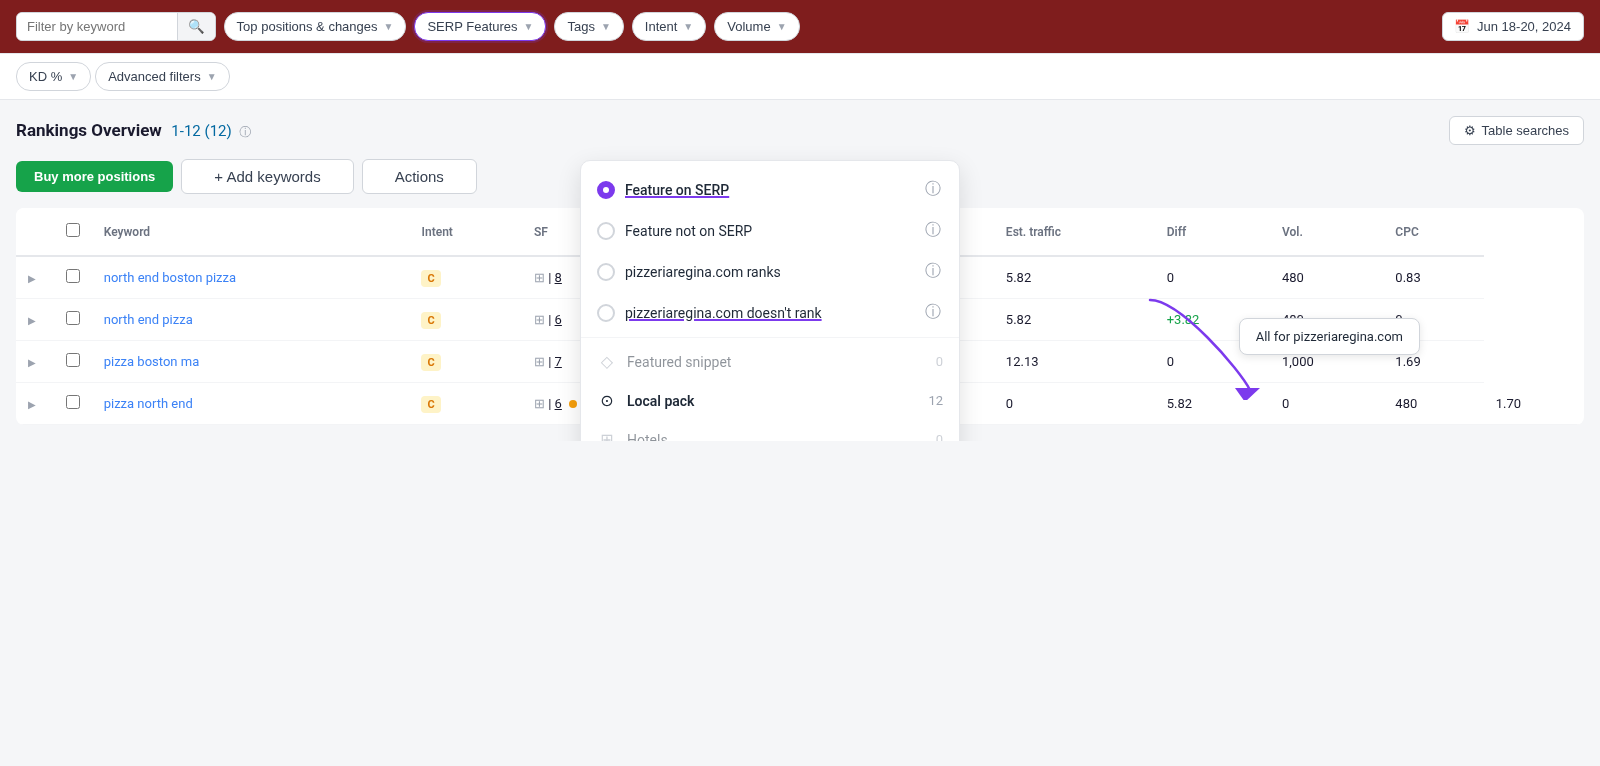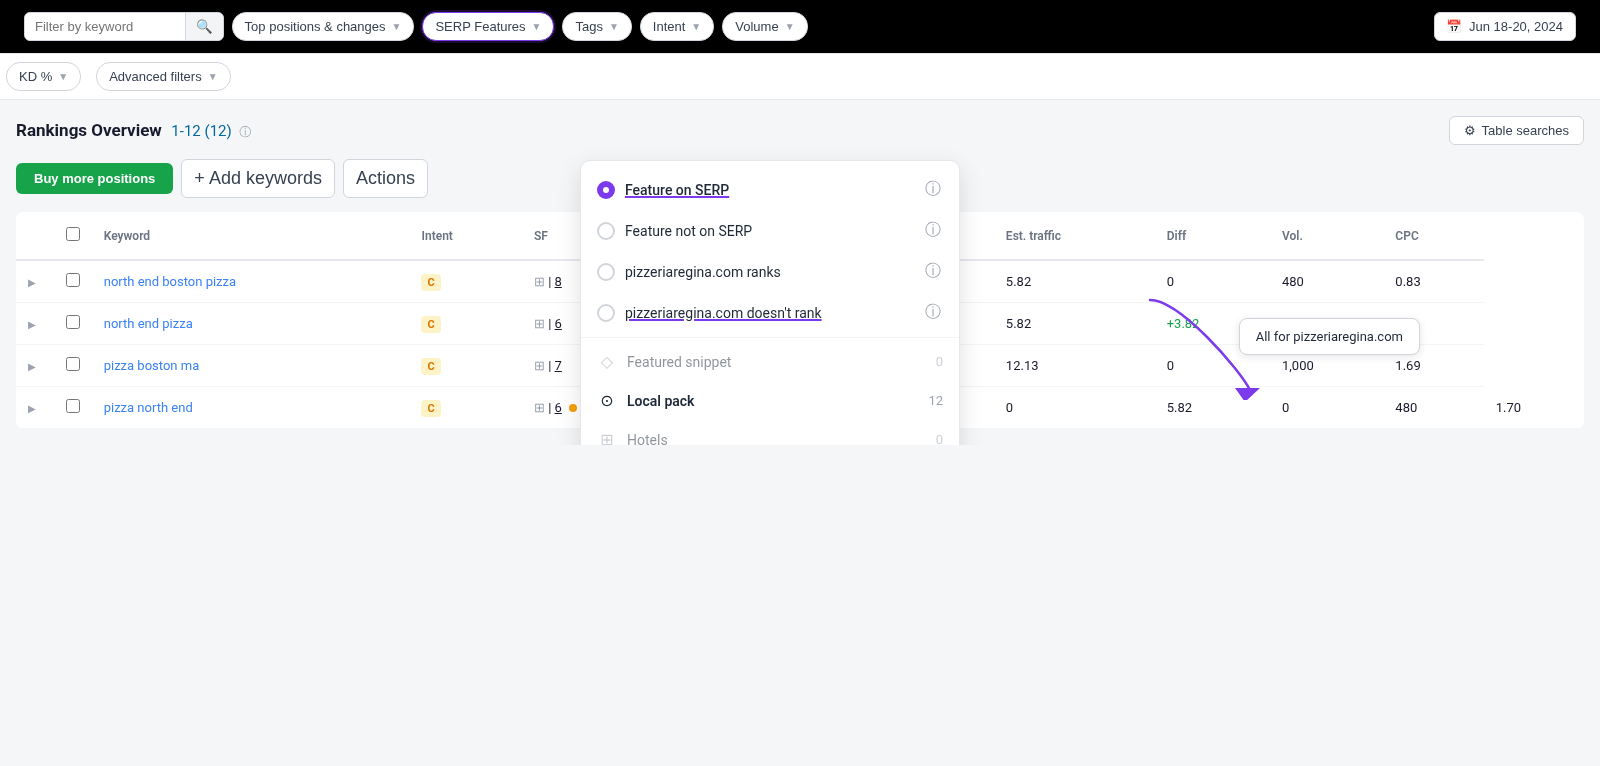--- a/index.html
+++ b/index.html
@@ -1,20 +1,20 @@
 <!DOCTYPE html>
 <html><head>
   <meta charset="utf-8">
   <style>
     * { box-sizing: border-box; margin: 0; padding: 0; }
     body { font-family: -apple-system, BlinkMacSystemFont, 'Segoe UI', Roboto, sans-serif; background: #f5f6f8; font-size: 14px; color: #1a1a2e; }
 
     .toolbar {
       display: flex; align-items: center; gap: 8px;
-      padding: 12px 24px; background: #000000; border-bottom: 1px solid #e5e7eb;
+      padding: 12px 16px; background: #7f1d1d; border-bottom: 1px solid #e5e7eb;
       flex-wrap: wrap;
     }
     .filter-input-wrap {
       display: flex; align-items: center; border: 1px solid #d1d5db; border-radius: 6px;
       overflow: hidden; background: #fff;
     }
     .filter-input {
       border: none; outline: none; padding: 6px 10px; font-size: 13px; color: #6b7280; width: 160px;
     }
     .filter-input-btn {
@@ -32,22 +32,22 @@
     }
     .dropdown-btn .chevron { font-size: 10px; color: #9ca3af; }
     .date-btn {
       display: flex; align-items: center; gap: 6px;
       border: 1px solid #d1d5db; border-radius: 6px; background: #fff;
       padding: 6px 12px; cursor: pointer; font-size: 13px; color: #374151;
       margin-left: auto;
     }
 
     .toolbar2 {
-      display: flex; align-items: center; gap: 15px;
-      padding: 8px 6px; background: #fff; border-bottom: 1px solid #e5e7eb;
+      display: flex; align-items: center; gap: 4px;
+      padding: 8px 16px; background: #fff; border-bottom: 1px solid #e5e7eb;
     }
 
     .main-area {
       padding: 16px; position: relative;
     }
     .rankings-header {
       display: flex; align-items: center; justify-content: space-between;
       margin-bottom: 14px;
     }
     .info-icon { color: #9ca3af; font-size: 12px; cursor: pointer; margin-left: 4px; }
@@ -60,21 +60,21 @@
     .action-bar {
       display: flex; align-items: center; gap: 8px; margin-bottom: 14px;
     }
     .btn-green {
       background: #16a34a; color: #fff; border: none; border-radius: 6px;
       padding: 8px 18px; font-size: 13px; font-weight: 600; cursor: pointer;
     }
     .btn-outline {
       display: flex; align-items: center; gap: 4px;
       border: 1px solid #d1d5db; border-radius: 6px; background: #fff;
-      padding: 8px 12px; font-size: 18px; cursor: pointer; color: #374151;
+      padding: 8px 32px; font-size: 15px; cursor: pointer; color: #374151;
     }
 
     .table { width: 100%; border-collapse: collapse; background: #fff; border-radius: 8px; overflow: hidden; }
     .table th {
       text-align: left; padding: 10px 12px; font-size: 12px; font-weight: 600;
       color: #6b7280; border-bottom: 2px solid #e5e7eb; background: #fff;
       white-space: nowrap;
     }
     .table td {
       padding: 12px 12px; font-size: 13px; border-bottom: 1px solid #f3f4f6;

